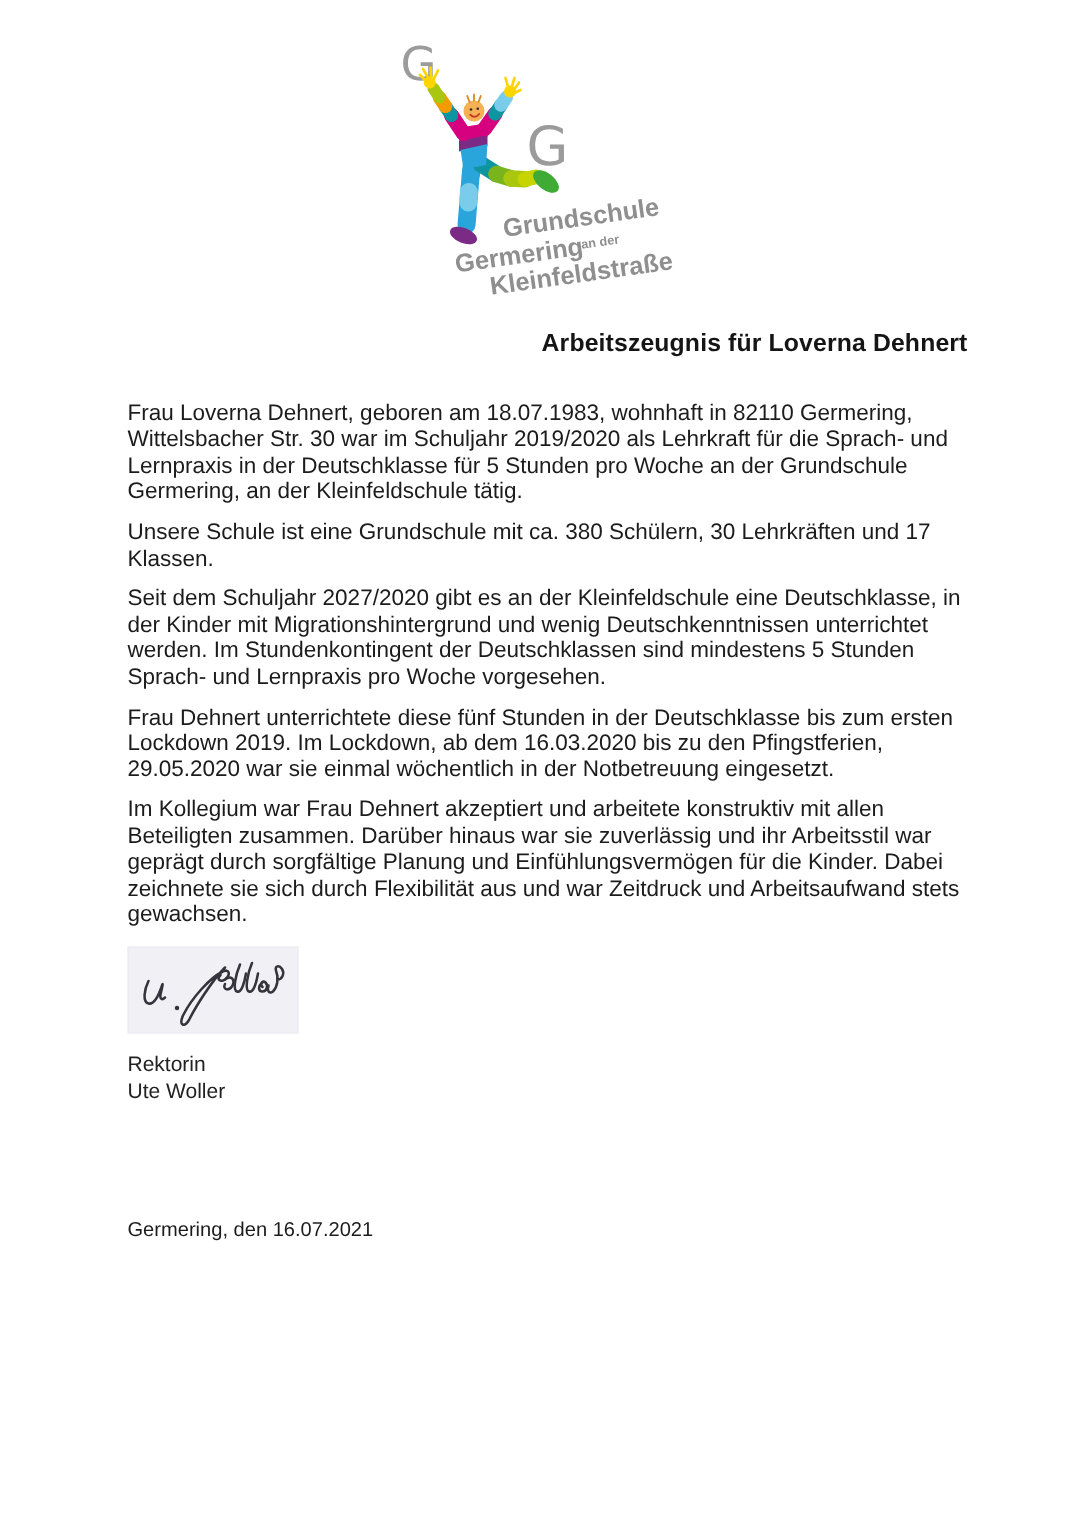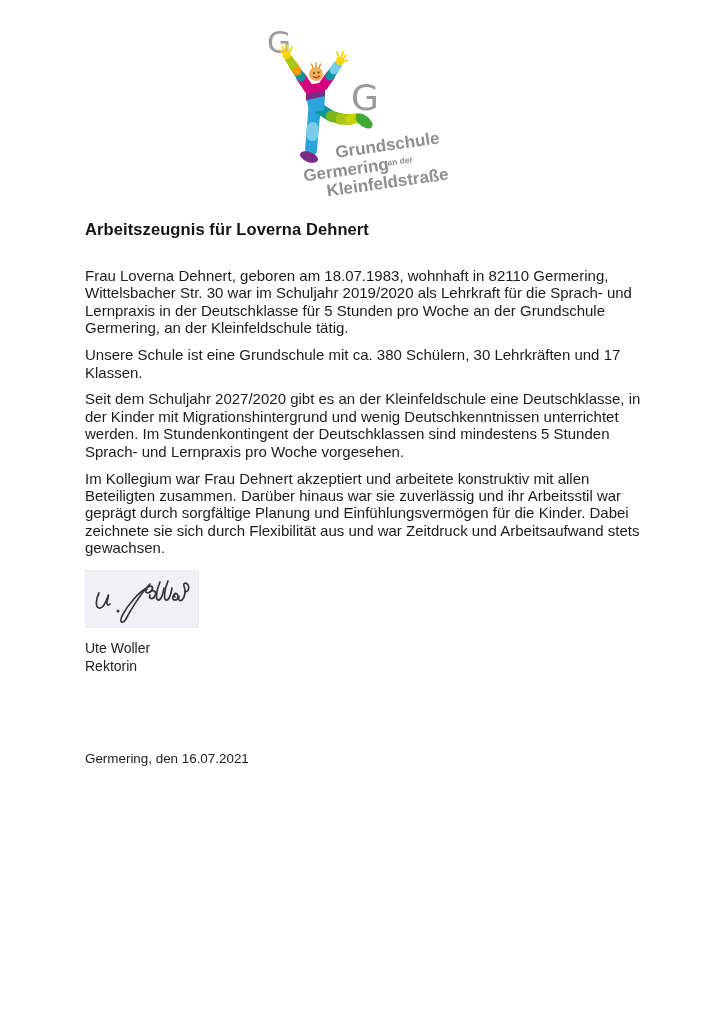--- a/index.html
+++ b/index.html
@@ -7,21 +7,21 @@
     position:relative;
     width:724px;height:1024px;
     background:#ffffff;
     color:#1c1c1c;
     font-family:"Liberation Sans", sans-serif;
     overflow:hidden;
   }
   .logo{position:absolute;top:24px;left:258px;width:206px;height:178px;}
   .content{position:absolute;top:220px;left:85px;width:560px;}
   .title{
-    font-size:16.5px;font-weight:bold;text-align:left;
+    font-size:16.5px;font-weight:bold;text-align:right;
     margin:0 0 28px 0;color:#151515;letter-spacing:.1px;
   }
   .content p{
     margin:0 0 9.5px 0;
     font-size:15px;line-height:17.4px;
   }
   .sig-box{
     margin-top:13px;width:114px;height:58px;
     background:#f1f1f5;border:1px solid #ececf2;box-sizing:border-box;
   }
@@ -99,38 +99,39 @@
       </g>
     </svg>
   </div>
 
   <div class="content">
     <h1 class="title">Arbeitszeugnis für Loverna Dehnert</h1>
 
     <p>Frau Loverna Dehnert, geboren am 18.07.1983, wohnhaft in 82110 Germering, Wittelsbacher Str. 30 war im Schuljahr 2019/2020 als Lehrkraft für die Sprach- und Lernpraxis in der Deutschklasse für 5 Stunden pro Woche an der Grundschule Germering, an der Kleinfeldschule tätig.</p>
     <p>Unsere Schule ist eine Grundschule mit ca. 380 Schülern, 30 Lehrkräften und 17 Klassen.</p>
     <p>Seit dem Schuljahr 2027/2020 gibt es an der Kleinfeldschule eine Deutschklasse, in der Kinder mit Migrationshintergrund und wenig Deutschkenntnissen unterrichtet werden. Im Stundenkontingent der Deutschklassen sind mindestens 5 Stunden Sprach- und Lernpraxis pro Woche vorgesehen.</p>
+    <p>Frau Dehnert unterrichtete diese fünf Stunden in der Deutschklasse bis zum ersten Lockdown 2019. Im Lockdown, ab dem 16.03.2020 bis zu den Pfingstferien, 29.05.2020 war sie einmal wöchentlich in der Notbetreuung eingesetzt.</p>
     <p>Im Kollegium war Frau Dehnert akzeptiert und arbeitete konstruktiv mit allen Beteiligten zusammen. Darüber hinaus war sie zuverlässig und ihr Arbeitsstil war geprägt durch sorgfältige Planung und Einfühlungsvermögen für die Kinder. Dabei zeichnete sie sich durch Flexibilität aus und war Zeitdruck und Arbeitsaufwand stets gewachsen.</p>
 
     <div class="sig-box">
       <svg width="112" height="56" viewBox="0 0 112 56" xmlns="http://www.w3.org/2000/svg">
         <g fill="none" stroke="#35343c" stroke-width="1.7" stroke-linecap="round">
           <path d="M13,22 C10,28 9,36 13,37 C17,38 20,31 22,25 C23,22 22,27 21,31 C20.5,34 22,35 24,33"></path>
           <path d="M64,13 C55,22 44,40 40,48 C37,53 33,52 36,45 C42,33 54,20 62,16 C67,13 68,18 64,21 C61,23 58,21 61,18"></path>
           <path d="M64,21 C68,18 71,21 69,25 C67,29 62,28 64,24"></path>
           <path d="M74,11 C71,18 69,28 72,29 C75,30 77,23 78,17"></path>
           <path d="M82,10 C79,17 77,28 80,29 C83,30 85,23 86,17"></path>
           <path d="M89,23 C86,25 86,29 89,29 C92,29 93,25 91,23 C89,21 87,24 89,26"></path>
           <path d="M93,25 C92,28 93,31 96,29 C99,26 100,20 98,15 C97,12 100,11 102,14 C104,17 102,21 99,21"></path>
         </g>
         <circle cx="32" cy="40" r="1.5" fill="#35343c"></circle>
       </svg>
     </div>
 
     <div class="signer">
+      <div>Rektorin</div>
       <div>Ute Woller</div>
-      <div>Rektorin</div>
     </div>
 
     <div class="place-date">Germering, den 16.07.2021</div>
   </div>
 
 </div>
 
 </body></html>

